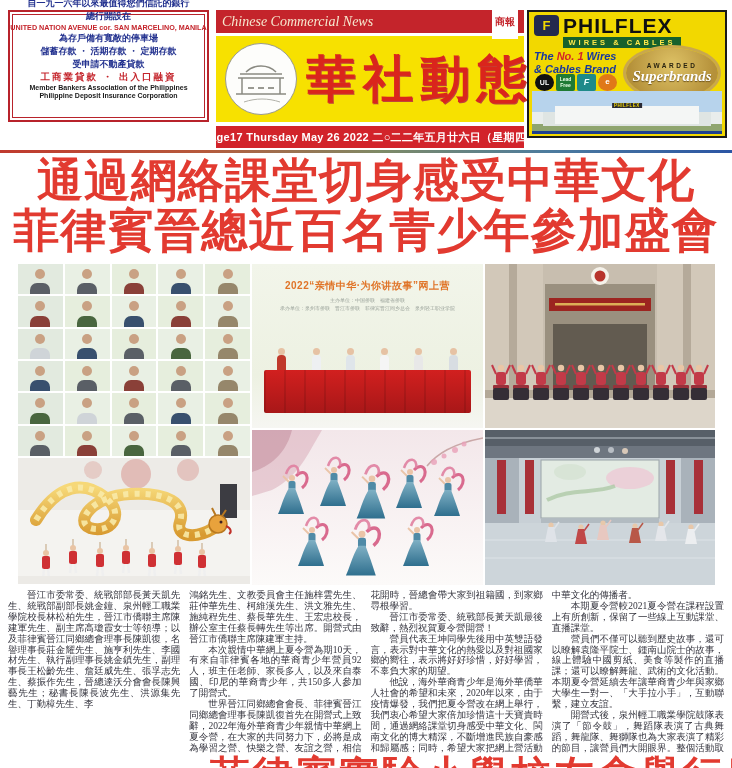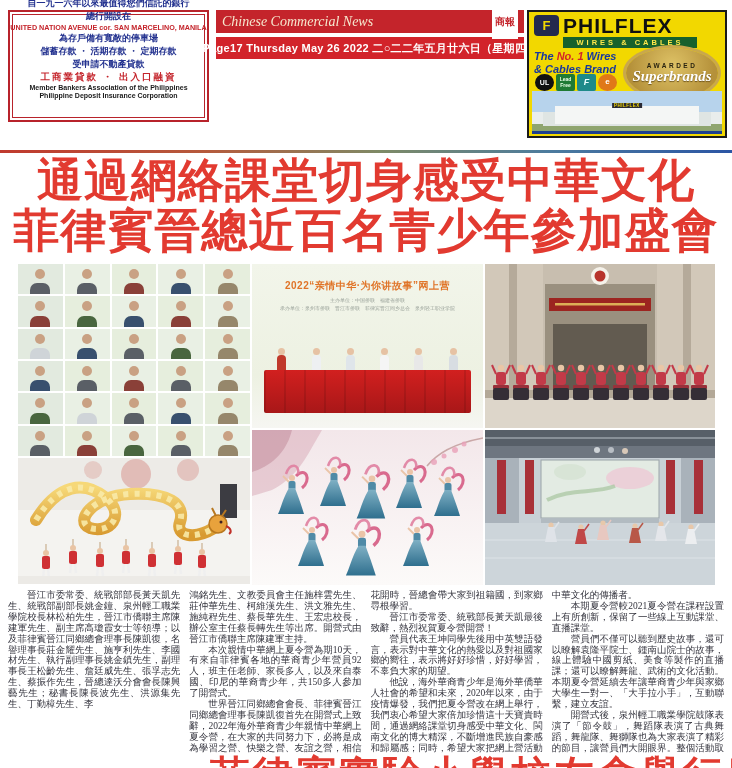--- a/index.html
+++ b/index.html
@@ -35,21 +35,21 @@
     justify-content:center;font-size:11px;font-weight:700;letter-spacing:.3px;white-space:nowrap;}
 
   
   .ad-right{position:absolute;left:527px;top:10px;width:200px;height:128px;background:#f2d800;
     border:2px solid #1a1a1a;box-sizing:border-box;padding:3px 5px;overflow:hidden;}
   .pf-row1{display:flex;align-items:center;gap:4px;}
   .pf-logo{width:25px;height:21px;background:#232a4e;border-radius:4px;color:#f2d800;font-size:13px;
     font-weight:900;display:flex;align-items:center;justify-content:center;flex:none;}
   .pf-name{font-size:21px;font-weight:900;color:#101010;letter-spacing:1px;line-height:1;}
   .pf-bar{margin:1px 0 2px 29px;background:#17612c;color:#ffe84a;font-size:7.5px;font-weight:800;
-    letter-spacing:3px;text-align:center;padding:1px 8px;width:118px;}
+    letter-spacing:3px;text-align:center;padding:1px 0;width:118px;}
   .pf-tag{color:#1637a0;font-style:italic;font-weight:800;font-size:11px;line-height:1.2;width:100px;}
   .pf-tag .no1{color:#d2232a;}
   .seal{position:absolute;right:7px;top:36px;width:92px;height:50px;border-radius:50%;
     background:radial-gradient(circle at 50% 35%,#dec266,#b5913a 75%);box-shadow:0 0 0 3px #c9a84c;
     display:flex;flex-direction:column;align-items:center;justify-content:center;}
   .seal .awd{font-size:6.5px;letter-spacing:2.5px;color:#2a2410;font-weight:700;}
   .seal .sb{font-family:"Liberation Serif",serif;font-style:italic;color:#fff;font-size:15px;font-weight:700;
     text-shadow:0 1px 1px #6e551c;line-height:1.05;}
   .pf-icons{position:absolute;left:6px;top:62px;display:flex;gap:2px;}
   .chip{width:19px;height:17px;font-size:5px;font-weight:800;display:flex;align-items:center;
@@ -137,20 +137,30 @@
     <div class="bank-m">
       <span>Member Bankers Association of the Philippines</span><br>
       <span>Philippine Deposit Insurance Corporation</span>
     </div>
   </div>
 
   <div class="mast">
     <div class="mast-top">
       <span class="ccn">Chinese Commercial News</span>
       <span class="tag-box">商報</span>
+    </div>
+    <div class="mast-yellow">
+      <span class="emblem">
+        <svg width="70" height="70" viewBox="0 0 70 70">
+          <path d="M10,50 L60,50 M16,50 L16,34 M54,50 L54,34 M12,34 L58,34 M20,28 C28,20 42,20 50,28 M14,30 L56,30" stroke="#8a8a82" stroke-width="1.5" fill="none"></path>
+          <path d="M22,44 h6 M32,44 h6 M42,44 h6" stroke="#9a9a92" stroke-width="2" fill="none"></path>
+          <path d="M18,58 C30,54 42,54 54,58" stroke="#b0b0a8" stroke-width="1" fill="none"></path>
+        </svg>
+      </span>
+      <span class="mast-title">華社動態</span>
     </div>
     <div class="mast-page">Page17  Thursday  May 26 2022  二○二二年五月廿六日（星期四）</div>
   </div>
 
   <div class="ad-right">
     <div class="pf-row1">
       <span class="pf-logo">F</span>
       <span class="pf-name">PHILFLEX</span>
     </div>
     <div class="pf-bar">WIRES &amp; CABLES</div>

